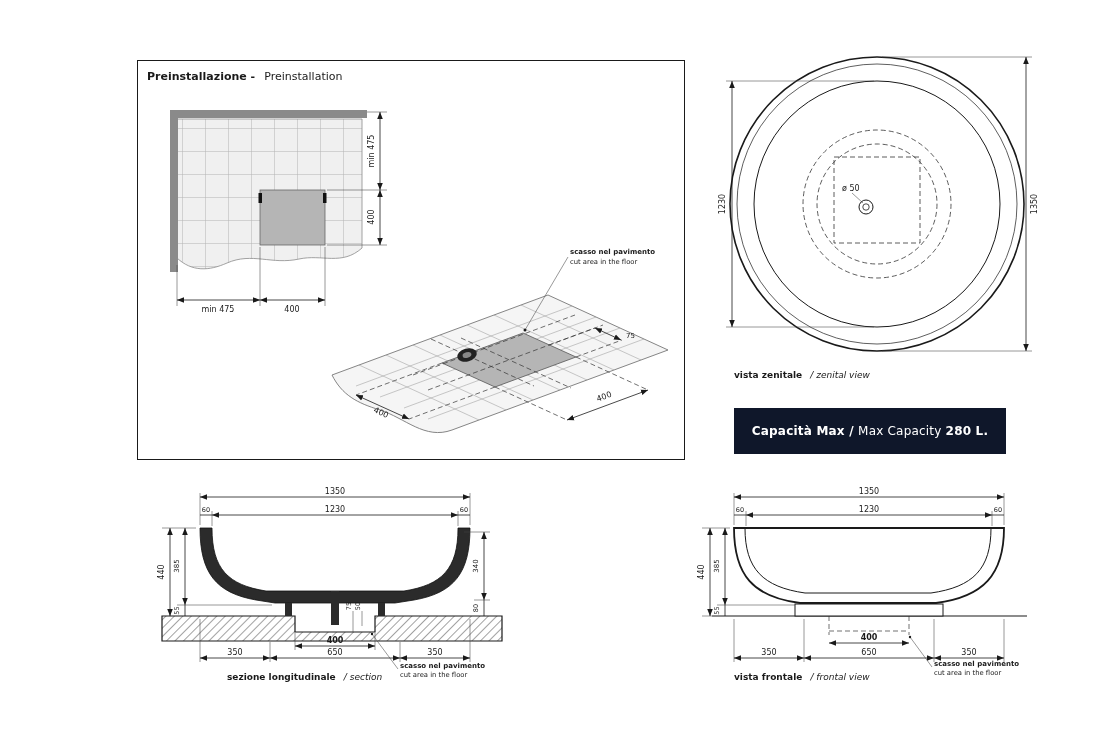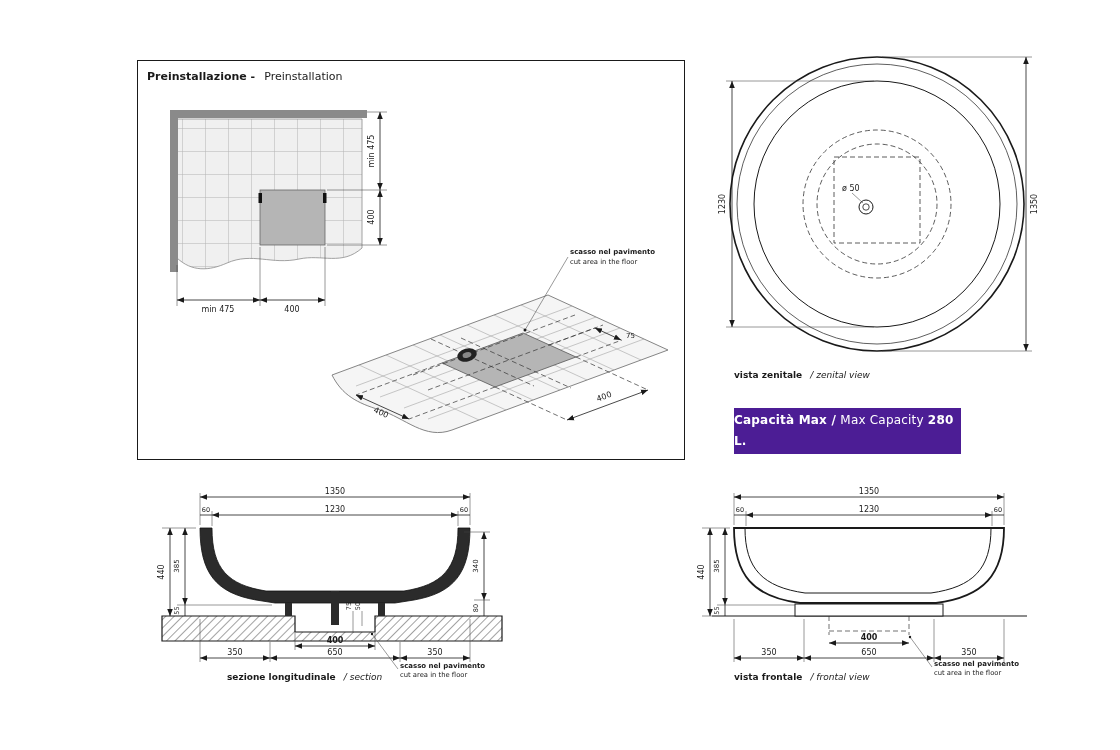--- a/index.html
+++ b/index.html
@@ -181,21 +181,21 @@
       <line class="dl" x1="314" y1="12" x2="314" y2="306" marker-start="url(#aZ)" marker-end="url(#aZ)"></line>
       <text class="dimt" x="325" y="159" text-anchor="middle" transform="rotate(-90 325 159)">1350</text>
     </g>
 
     <text x="22" y="333">
       <tspan class="cap-it">vista zenitale</tspan>
       <tspan class="cap-en" dx="3">/ zenital view</tspan>
     </text>
   </svg>
 
-  <div id="banner" class="abs" style="left: 712px; top: 408px; width: 227px; height: 46px; background: #4c1d95;">
+  <div id="banner" class="abs" style="left: 712px; top: 408px; width: 272px; height: 46px; background: #0f172a;">
     <div><span class="b">Capacità Max / </span><span class="r">Max Capacity </span><span class="b">280 L.</span></div>
   </div>
 
   <svg class="abs" style="left:130px;top:485px" width="370" height="210" viewBox="0 0 370 210">
     <defs>
       <marker id="aS" markerWidth="8" markerHeight="8" refX="7" refY="4" orient="auto-start-reverse" markerUnits="userSpaceOnUse">
         <path d="M0,1.2 L7,4 L0,6.8 Z" fill="#1a1a1a"></path>
       </marker>
       <pattern id="hatchS" width="6" height="6" patternUnits="userSpaceOnUse" patternTransform="rotate(45)">
         <rect width="6" height="6" fill="#ffffff"></rect>

